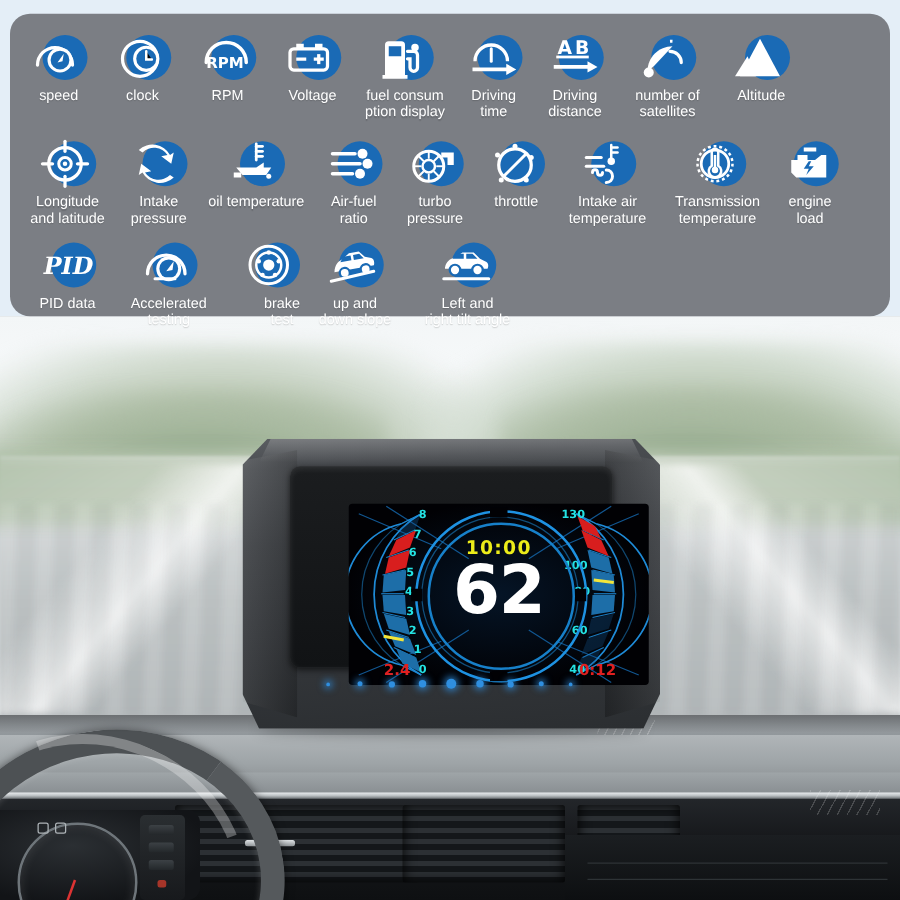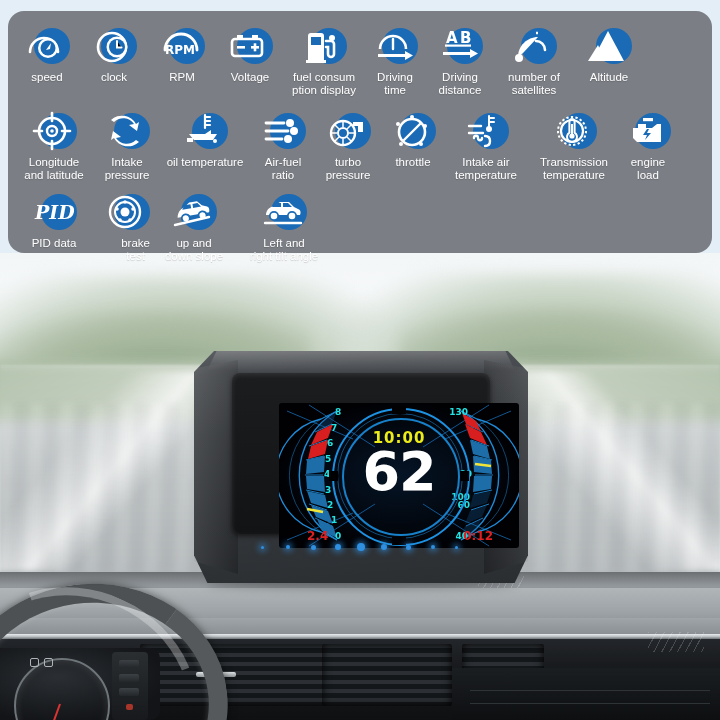--- a/index.html
+++ b/index.html
@@ -306,21 +306,21 @@
               <path d="M42 41 L25 35 L28 49 L45 54 Z" fill="#1d6ea8"></path>
               <path d="M46 55 L28 51 L29 67 L47 69 Z" fill="#1d6ea8"></path>
               <path d="M47 71 L29 71 L28 87 L46 84 Z" fill="#1d6ea8"></path>
               <path d="M46 86 L28 90 L25 103 L42 98 Z" fill="rgba(20,90,150,.30)"></path>
               <path d="M42 100 L25 106 L20 119 L37 112 Z" fill="rgba(20,90,150,.30)"></path>
               <path d="M36 114 L20 121 L16 133 L31 126 Z" fill="rgba(20,90,150,.30)"></path>
             </g>
             <line x1="30" y1="59" x2="46" y2="61" stroke="#f2e53a" stroke-width="2.6"></line>
           </svg>
           <span class="tick-lbl" style="right:49px;top:2px;">130</span>
-          <span class="tick-lbl" style="right:47px;top:43px;margin-top:44px;">100</span>
+          <span class="tick-lbl" style="right:47px;top:43px;">100</span>
           <span class="tick-lbl" style="right:45px;top:64px;">80</span>
           <span class="tick-lbl" style="right:47px;top:95px;">60</span>
           <span class="tick-lbl" style="right:49px;top:126px;">40</span>
         </div>
 
         <div class="ring ring-outer"></div>
         <div class="ring ring-mid"></div>
         <div class="ring ring-inner"></div>
         <div class="ring-gap" style="left:113px;top:3px;width:14px;height:8px;"></div>
         <div class="ring-gap" style="left:113px;top:134px;width:14px;height:8px;"></div>
@@ -607,20 +607,33 @@
     <div class="row" id="row2" style="top: 178px; padding-left: 10px;">
         <div class="cell" style="width: 72px;">
           <div class="ico">
             <span class="disc"></span>
             <svg class="art" viewBox="0 0 46 46">
               <text x="4" y="30" font-family="DejaVu Serif, serif" font-size="19" font-style="italic" font-weight="bold" fill="#ffffff">PID</text>
             </svg>
           </div>
           <div class="lbl">PID data</div>
         </div>
+        <div class="cell" style="width: 90px;">
+          <div class="ico">
+            <span class="disc"></span>
+            <svg class="art" viewBox="0 0 46 46">
+              <path d="M6 30a15 15 0 0 1 30 0" fill="none" stroke="#ffffff" stroke-width="2.6" stroke-linecap="round"></path>
+              <circle cx="23" cy="26" r="10" fill="#ffffff"></circle>
+              <circle cx="23" cy="26" r="7.5" fill="#1a6ab5"></circle>
+              <path d="M27 20l-6 8 5-1z" fill="#ffffff"></path>
+              <path d="M12 34h16" stroke="#ffffff" stroke-width="2.4" stroke-linecap="round"></path>
+            </svg>
+          </div>
+          <div class="lbl">Accelerated<br>testing</div>
+        </div>
         <div class="cell" style="width: 60px; align-items: flex-end;">
           <div class="ico">
             <span class="disc"></span>
             <svg class="art" viewBox="0 0 46 46">
               <circle cx="21" cy="23" r="15" fill="none" stroke="#ffffff" stroke-width="2.4"></circle>
               <circle cx="21" cy="23" r="10" fill="none" stroke="#ffffff" stroke-width="2"></circle>
               <circle cx="21" cy="23" r="4.5" fill="#ffffff"></circle>
               <g fill="#ffffff">
                 <circle cx="21" cy="13" r="1.8"></circle>
                 <circle cx="29" cy="20" r="1.8"></circle>

